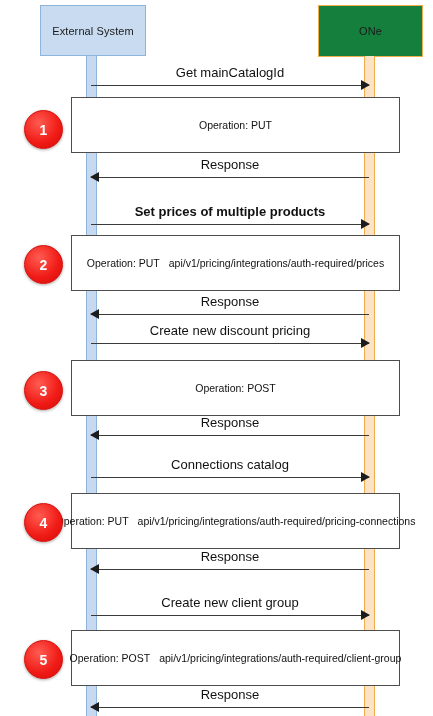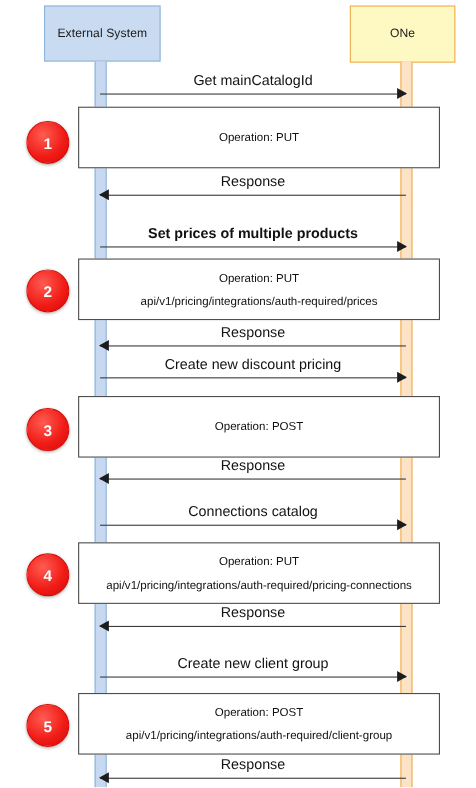--- a/index.html
+++ b/index.html
@@ -26,22 +26,22 @@
     font-size:11px;
     color:#1a1a1a;
     letter-spacing:.1px;
   }
   .actor-left{
     left:40px; top:5px; width:106px; height:51px;
     background:#c9dbf0;
     border:1.3px solid #8fb4da;
   }
   .actor-right{
-    left:318px; top:5px; width:96px; height:52px;
-    background:#fef9c3;
+    left:318px; top:5px; width:105px; height:52px;
+    background:#15803d;
     border:1.3px solid #f0ad4e;
   }
 
   
   .lifeline{
     position:absolute;
     box-sizing:border-box;
     top:56px;
     height:660px;
     width:11px;
@@ -103,21 +103,21 @@
   
   .op-box{
     position:absolute;
     box-sizing:border-box;
     left:71px;
     width:329px;
     height:56px;
     background:#ffffff;
     border:1.5px solid #4d4d4d;
     display:flex;
-    flex-direction:column;
+    flex-direction:row;
     align-items:center;
     justify-content:center;
     gap:9px;
     z-index:4;
   }
   .op-title{
     font-size:10.5px;
     color:#111111;
     line-height:12px;
     white-space:nowrap;

